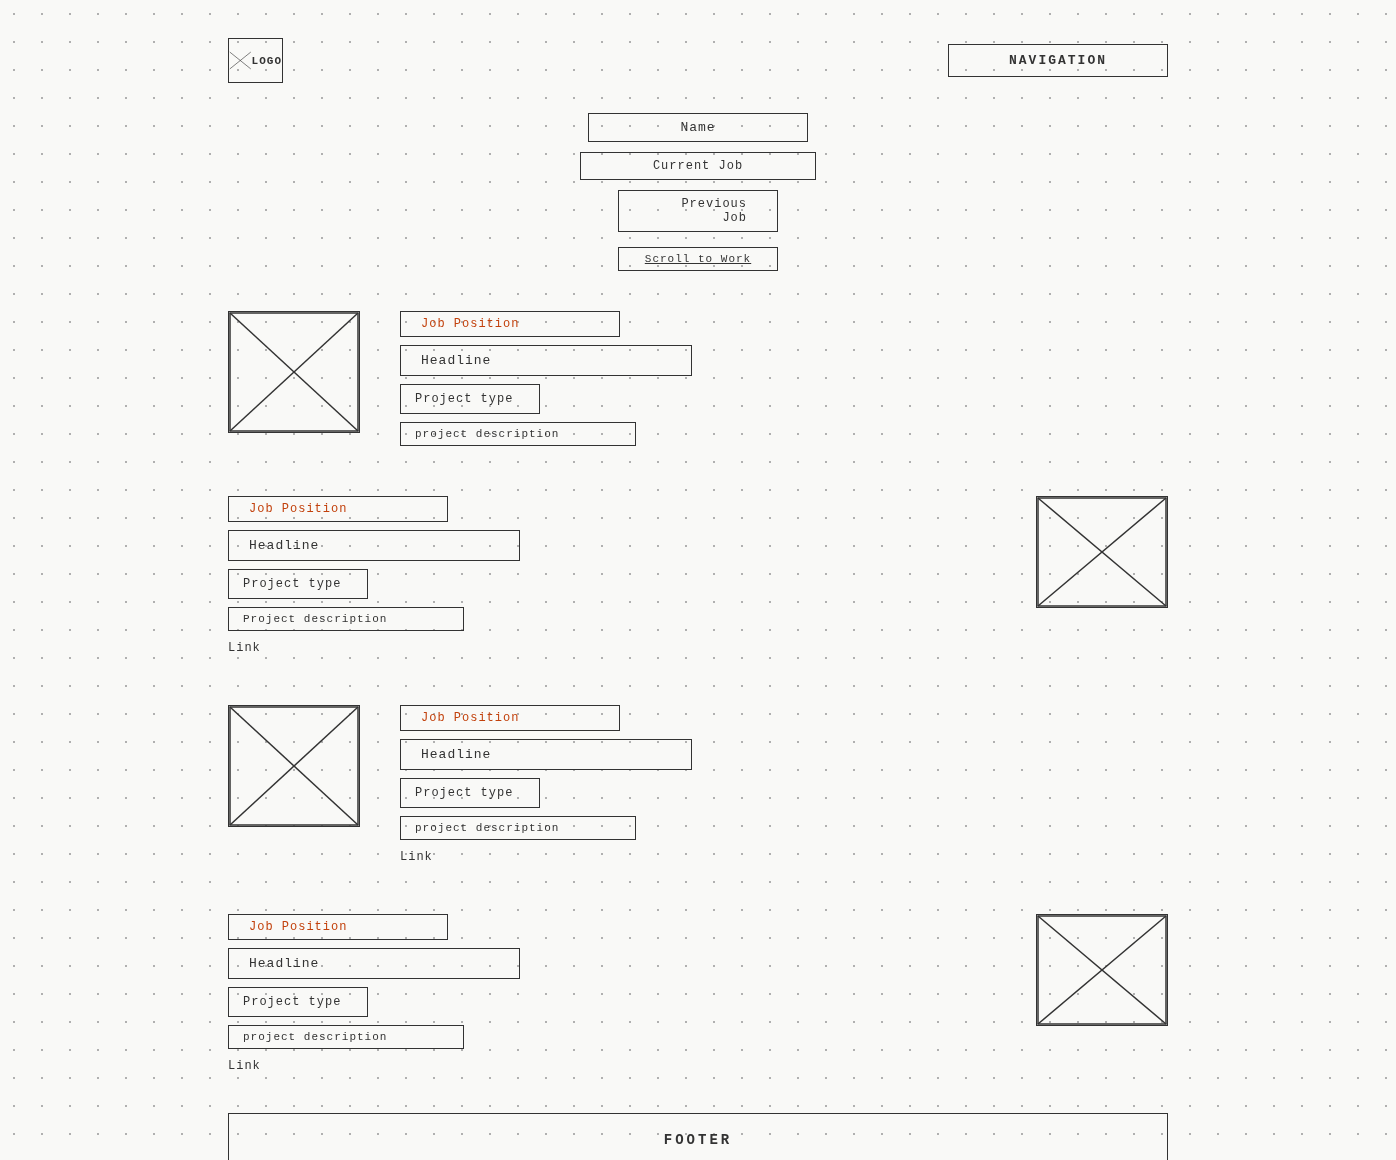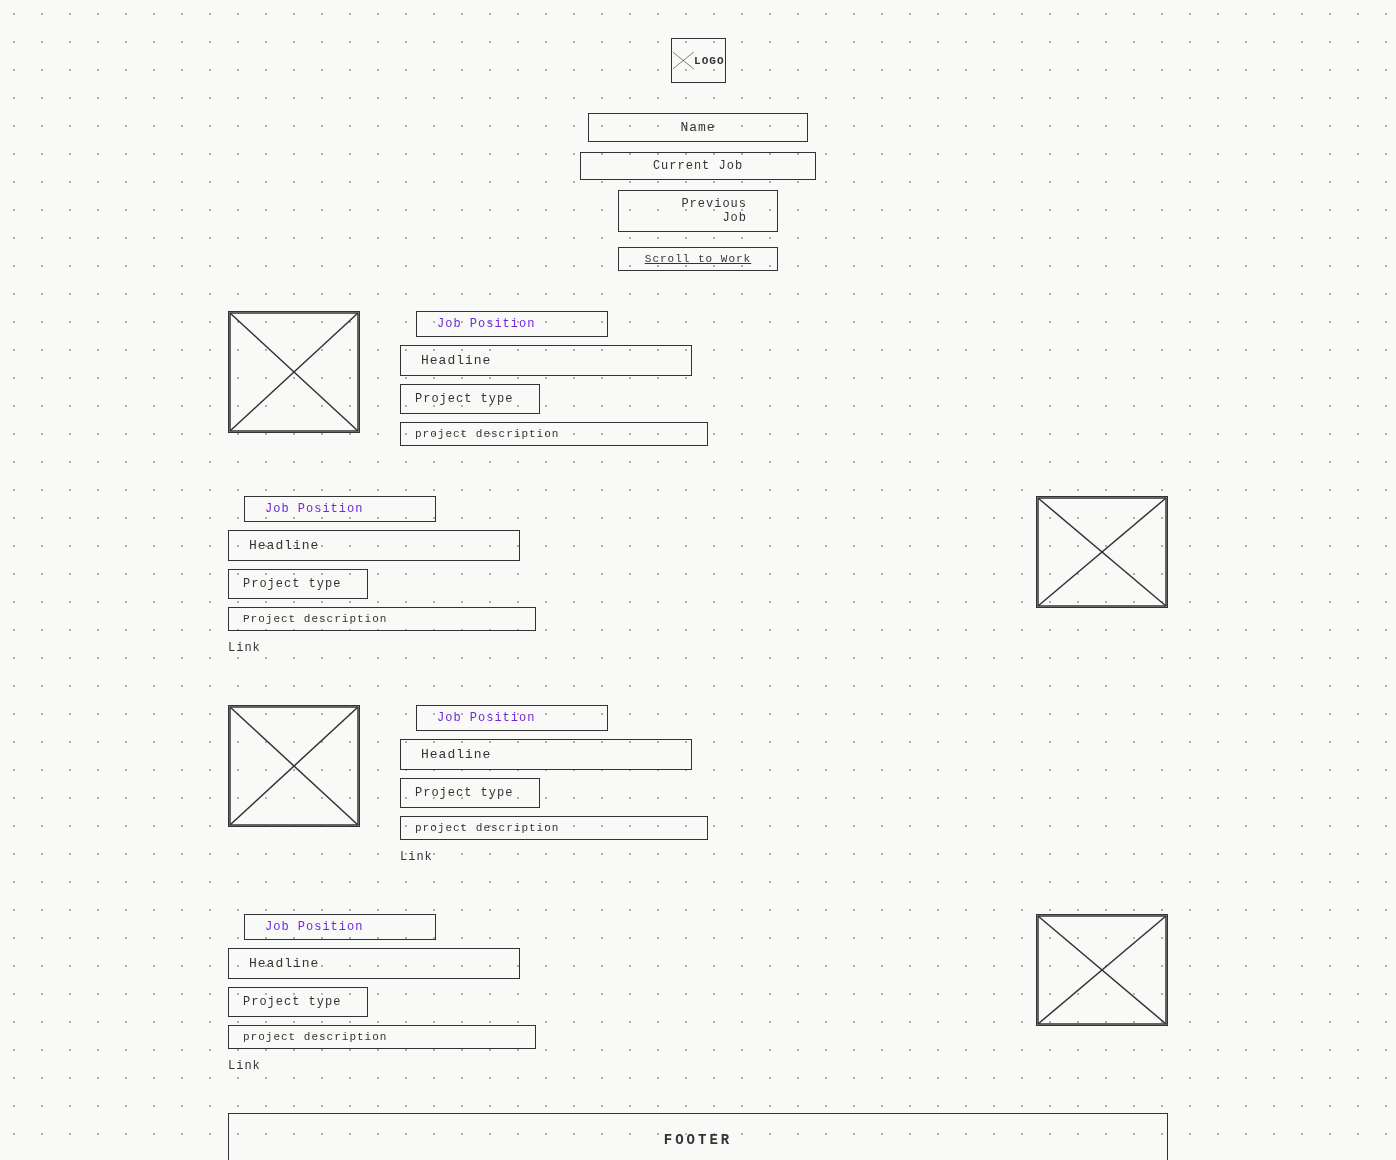--- a/index.html
+++ b/index.html
@@ -37,21 +37,20 @@
       padding: 20px 0 40px 0;
     }
 
     
     .header {
       display: flex;
       align-items: center;
       justify-content: space-between;
       padding: 18px 30px 0 30px;
       margin-bottom: 30px;
-      flex-direction: column;
     }
 
     .logo-box {
       width: 55px;
       height: 45px;
       border: 1.5px solid #333;
       position: relative;
       display: flex;
       align-items: center;
       justify-content: center;
@@ -184,24 +183,23 @@
       flex-direction: column;
       gap: 8px;
       flex: 1;
     }
 
     .project-job-position {
       border: 1.5px solid #333;
       padding: 5px 20px;
       font-size: 12px;
       letter-spacing: 1px;
-      color: #6d28d9;
+      color: #c2410c;
       display: inline-block;
-      width: 192px;
-      margin-left: 16px;
+      width: 220px;
     }
 
     .project-headline {
       border: 1.5px solid #333;
       padding: 7px 20px;
       font-size: 13px;
       letter-spacing: 1px;
       color: #333;
       width: 292px;
     }
@@ -215,21 +213,21 @@
       display: inline-block;
       width: 140px;
     }
 
     .project-description {
       border: 1.5px solid #333;
       padding: 5px 14px;
       font-size: 11px;
       letter-spacing: 1px;
       color: #333;
-      width: 308px;
+      width: 236px;
     }
 
     .project-link {
       font-size: 12px;
       letter-spacing: 1px;
       color: #333;
       margin-top: 2px;
       display: inline-block;
     }
 
@@ -252,20 +250,23 @@
 <div class="page-wrapper">
 
   <div class="header">
     <div class="logo-box">
       <svg width="55" height="45" viewBox="0 0 55 45">
         <line x1="2" y1="2" x2="53" y2="43" stroke="#333" stroke-width="1.5"></line>
         <line x1="53" y1="2" x2="2" y2="43" stroke="#333" stroke-width="1.5"></line>
       </svg>
       <span class="logo-text">LOGO</span>
     </div>
+    <div class="nav-box">
+      <span>NAVIGATION</span>
+    </div>
   </div>
 
   <div class="hero">
     <div class="title-box">
       <span>Name</span>
     </div>
     <div class="current-job-box">
       <span>Current Job</span>
     </div>
     <div class="previous-job-box">

